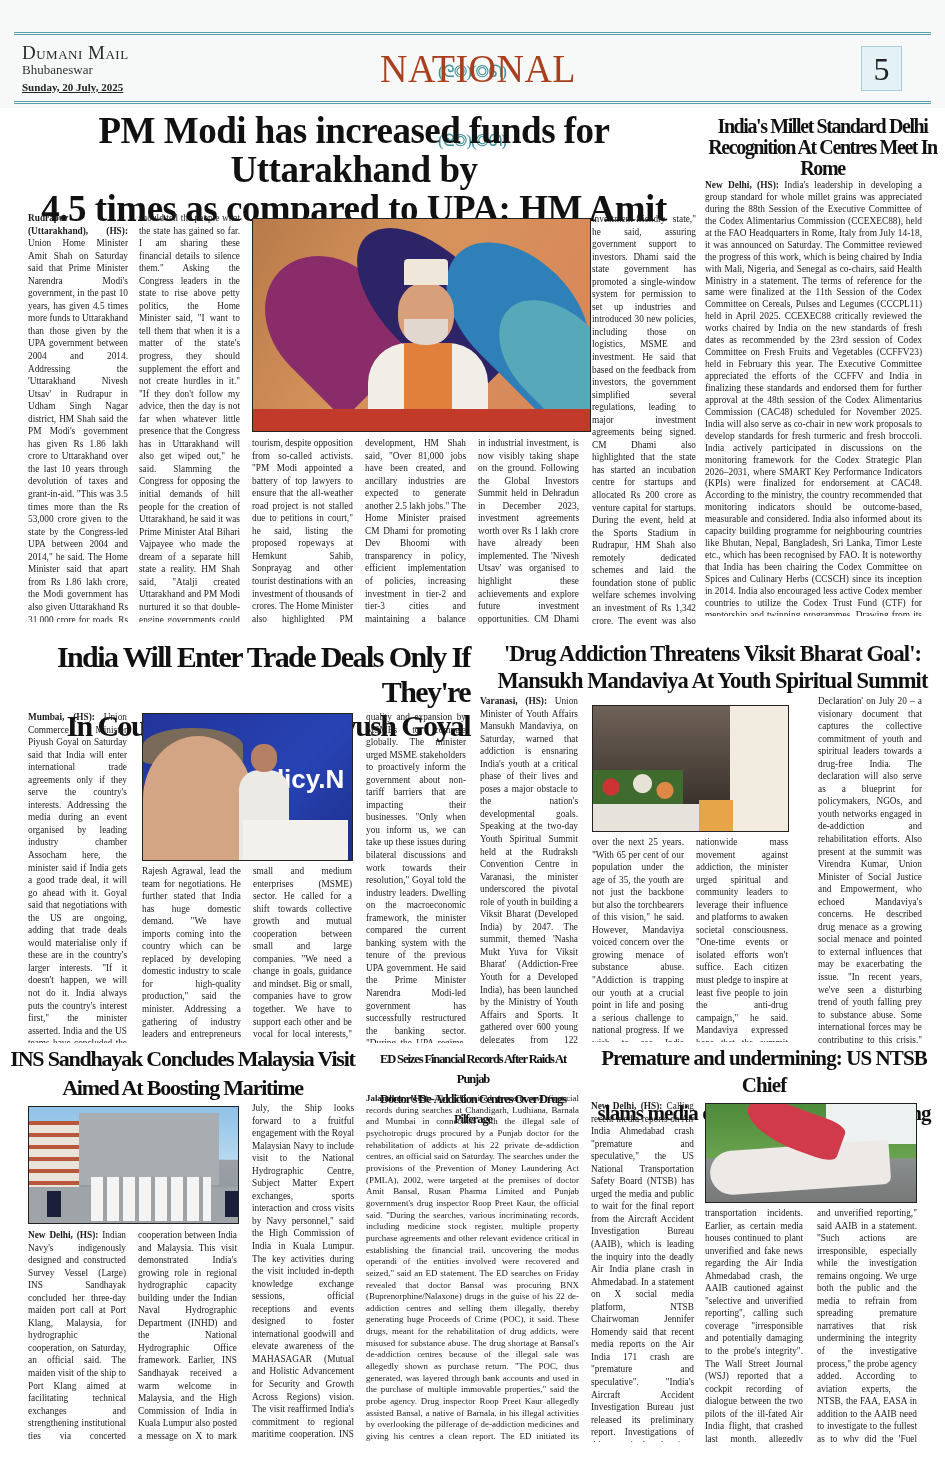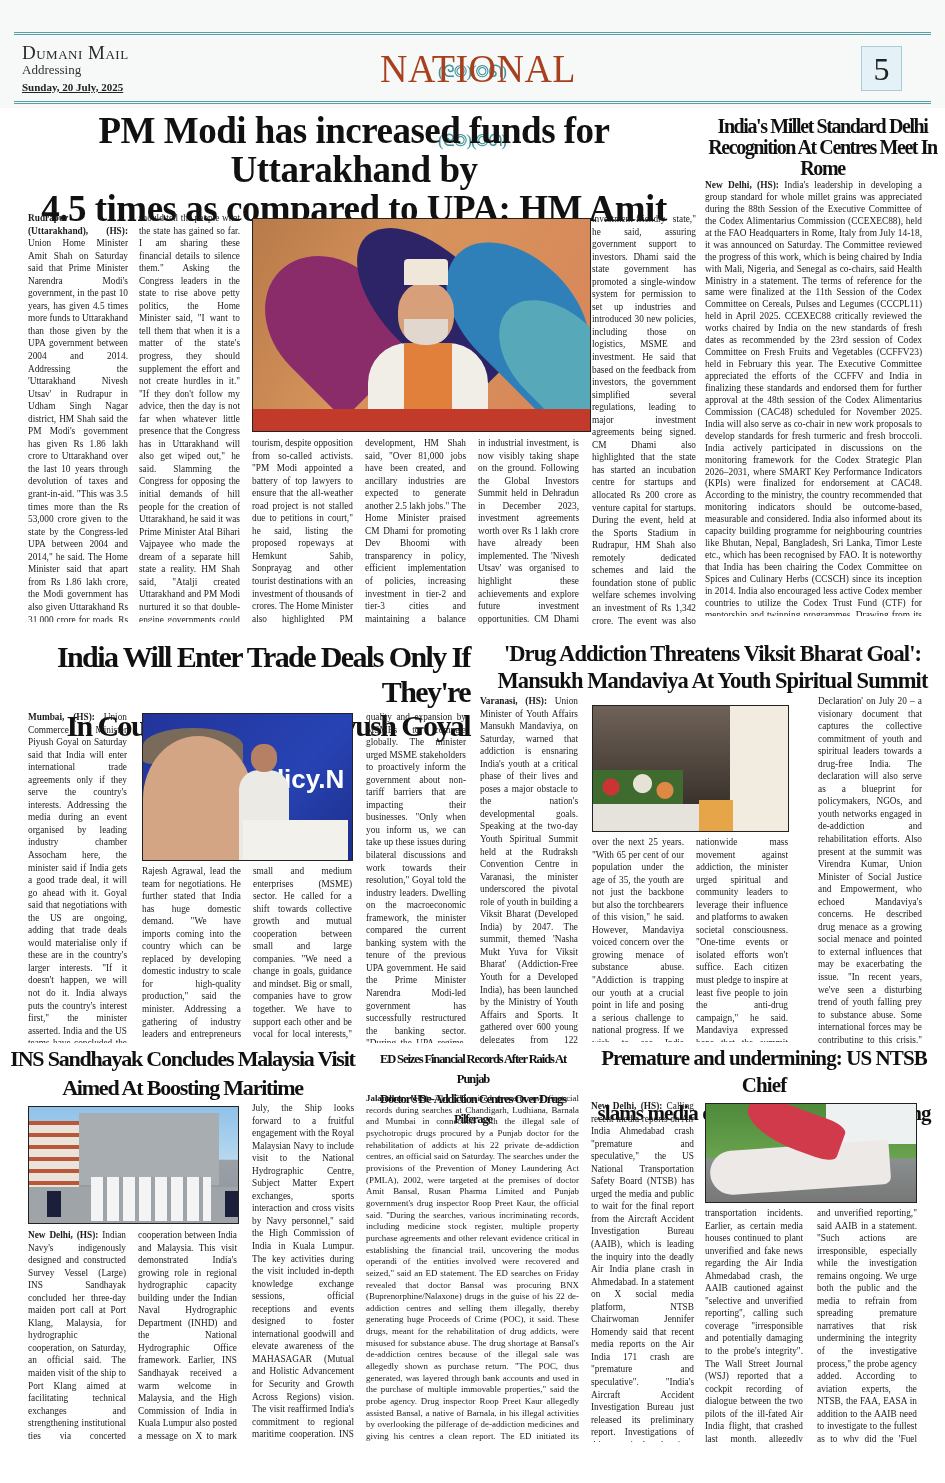--- a/index.html
+++ b/index.html
@@ -74,21 +74,21 @@
   .p5 .tail { position: absolute; left: 38px; top: 4px; width: 100px; height: 40px; background: #d13a4a; border-radius: 40% 20% 20% 60%; transform: rotate(20deg); }
   .p5 .sky { position: absolute; left: 120px; top: 0; width: 92px; height: 40px; background: #eef1f2; }
 </style>
 </head>
 <body>
 
 <header class="masthead">
   <div class="mh-rule top"></div>
   <div class="ornament top">(ᘓ◎)(◎ᘏ)</div>
   <div class="brand">Dumani Mail</div>
-  <div class="city">Addressing</div>
+  <div class="city">Bhubaneswar</div>
   <div class="date">Sunday, 20 July, 2025</div>
   <div class="section-title">NATIONAL</div>
   <div class="page-num">5</div>
   <div class="mh-rule bot"></div>
   <div class="ornament bot">(ᘓ◎)(◎ᘏ)</div>
 </header>
 
 <article class="article" style="left:0;top:108px;width:700px;height:520px;">
   <h1 class="headline" style="position:absolute;left:14px;top:4px;width:680px;font-size:37px;letter-spacing:-0.5px;">
     <span style="display:block;">PM Modi has increased funds for Uttarakhand by</span>

